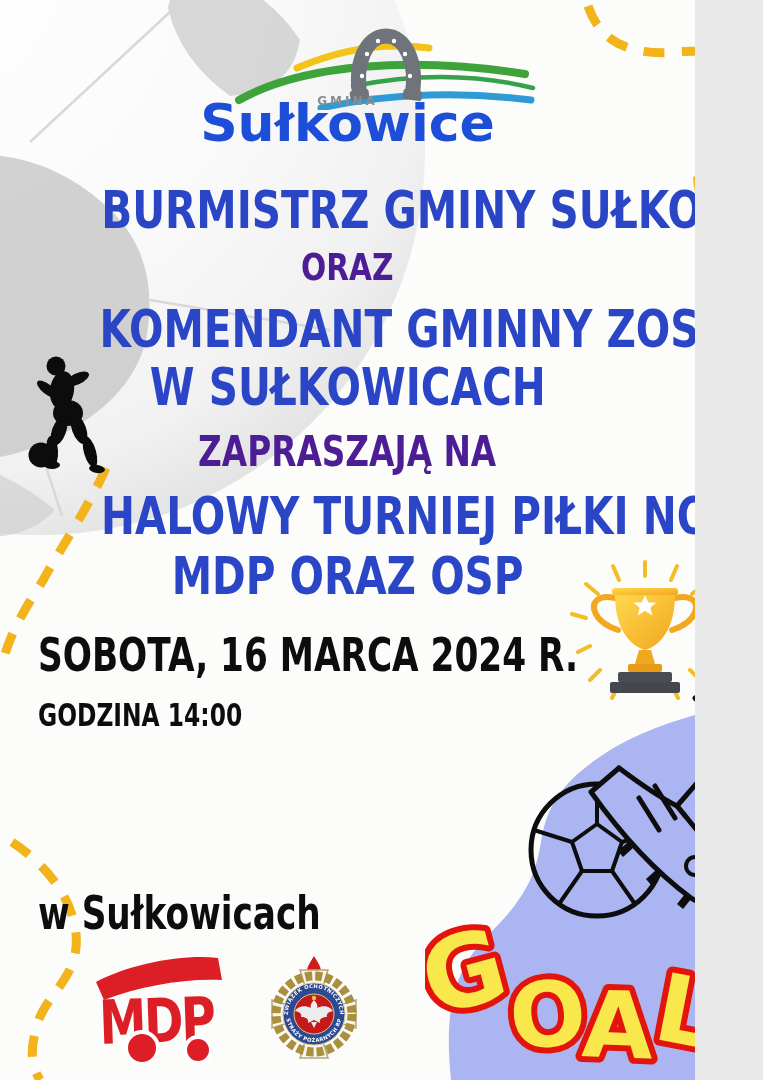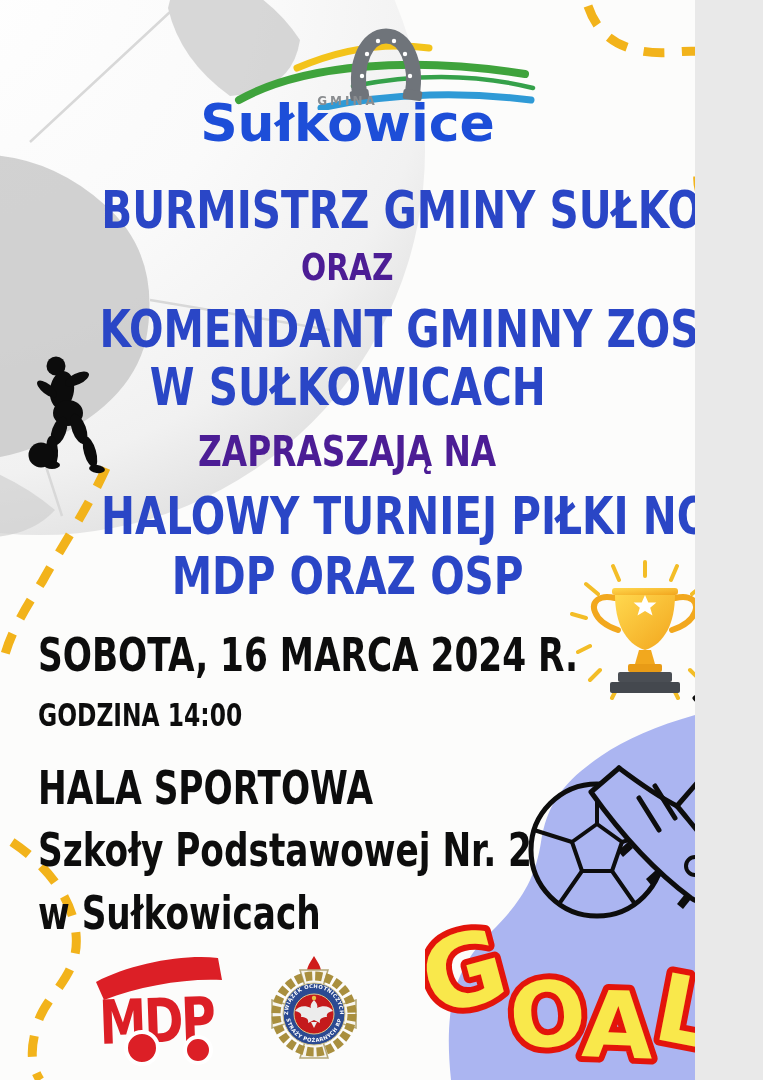--- a/index.html
+++ b/index.html
@@ -142,24 +142,20 @@
     <path d="M71,92 L83,92 L87,106 L67,106 Z" fill="#f2a81e"></path>
     <rect x="60" y="106" width="34" height="8" rx="2" fill="#e89b16"></rect>
     <rect x="50" y="114" width="54" height="10" rx="2" fill="#4a4e54"></rect>
     <rect x="42" y="124" width="70" height="11" rx="2" fill="#44484e"></rect>
   </svg>
 
   <div id="d-date" class="detail-line">
     <span class="dinner">SOBOTA, 16 MARCA 2024 R.</span></div>
   <div id="d-time" class="detail-line">
     <span class="dinner">GODZINA 14:00</span></div>
-  <div id="d-venue1" class="detail-line">
-    <span class="dinner">HALA SPORTOWA</span></div>
-  <div id="d-venue2" class="detail-line">
-    <span class="dinner">Szkoły Podstawowej Nr. 2</span></div>
   <div id="d-venue3" class="detail-line">
     <span class="dinner">w Sułkowicach</span></div>
 
   <svg class="abs" style="left:423px;top:690px;" width="340" height="390" viewBox="0 0 340 390">
     <path d="M340,10 C270,22 216,40 178,66 C140,92 124,114 118,152 C112,190 98,212 68,242
              C34,276 20,312 28,390 L340,390 Z" fill="#abb5f1"></path>
     <g stroke="#0d0d0d" stroke-width="5" fill="none" stroke-linecap="round" stroke-linejoin="round">
       <circle cx="174" cy="160" r="66"></circle>
       <polygon points="174,134 199,152 189,181 159,181 149,152" stroke-width="4"></polygon>
       <path d="M174,134 L174,96 M199,152 L233,142 M189,181 L212,214 M159,181 L136,214 M149,152 L111,140" stroke-width="4"></path>

